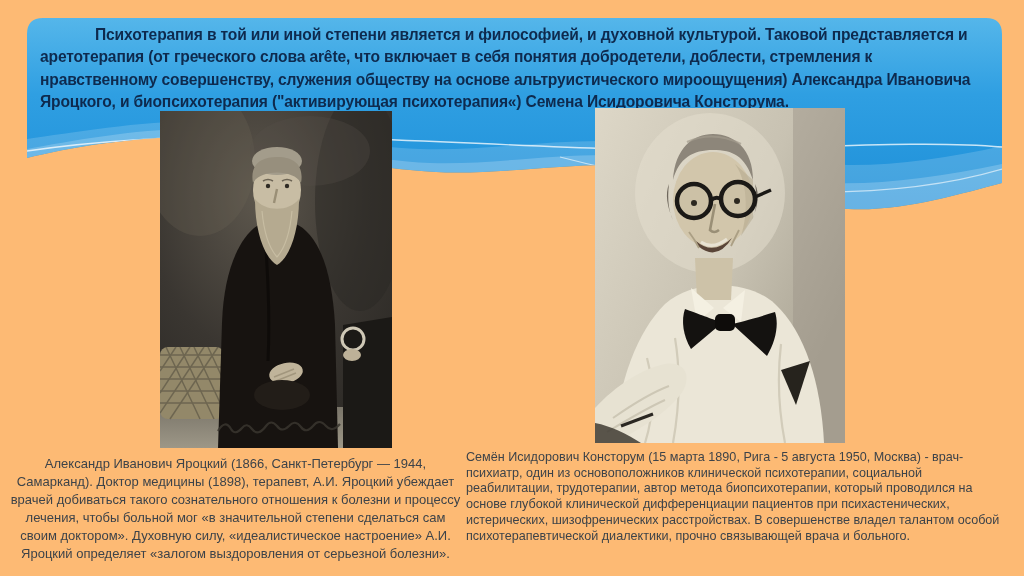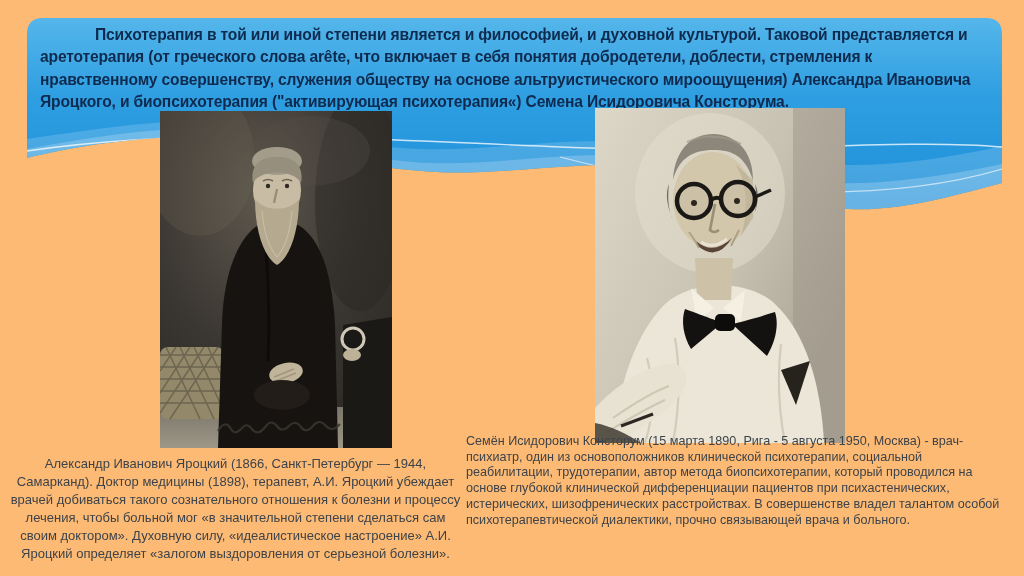--- a/index.html
+++ b/index.html
@@ -19,21 +19,21 @@
   .photo-left{left:160px;top:111px;width:232px;height:337px;}
   .photo-right{left:595px;top:108px;width:250px;height:335px;}
   .caption{
     position:absolute;color:var(--caption-text,#3D4349);
   }
   .caption-left{
     left:8px;top:455px;width:455px;
     font-size:13px;line-height:18px;text-align:center;
   }
   .caption-right{
-    left:466px;top:434px;width:545px;
+    left:466px;top:450px;width:545px;
     font-size:12.6px;line-height:15.7px;
   }
 </style>
 </head>
 <body>
 
 <div class="slide">
 
   <svg class="banner-svg" viewBox="0 0 1024 230" preserveAspectRatio="none" aria-hidden="true">
     <defs>

